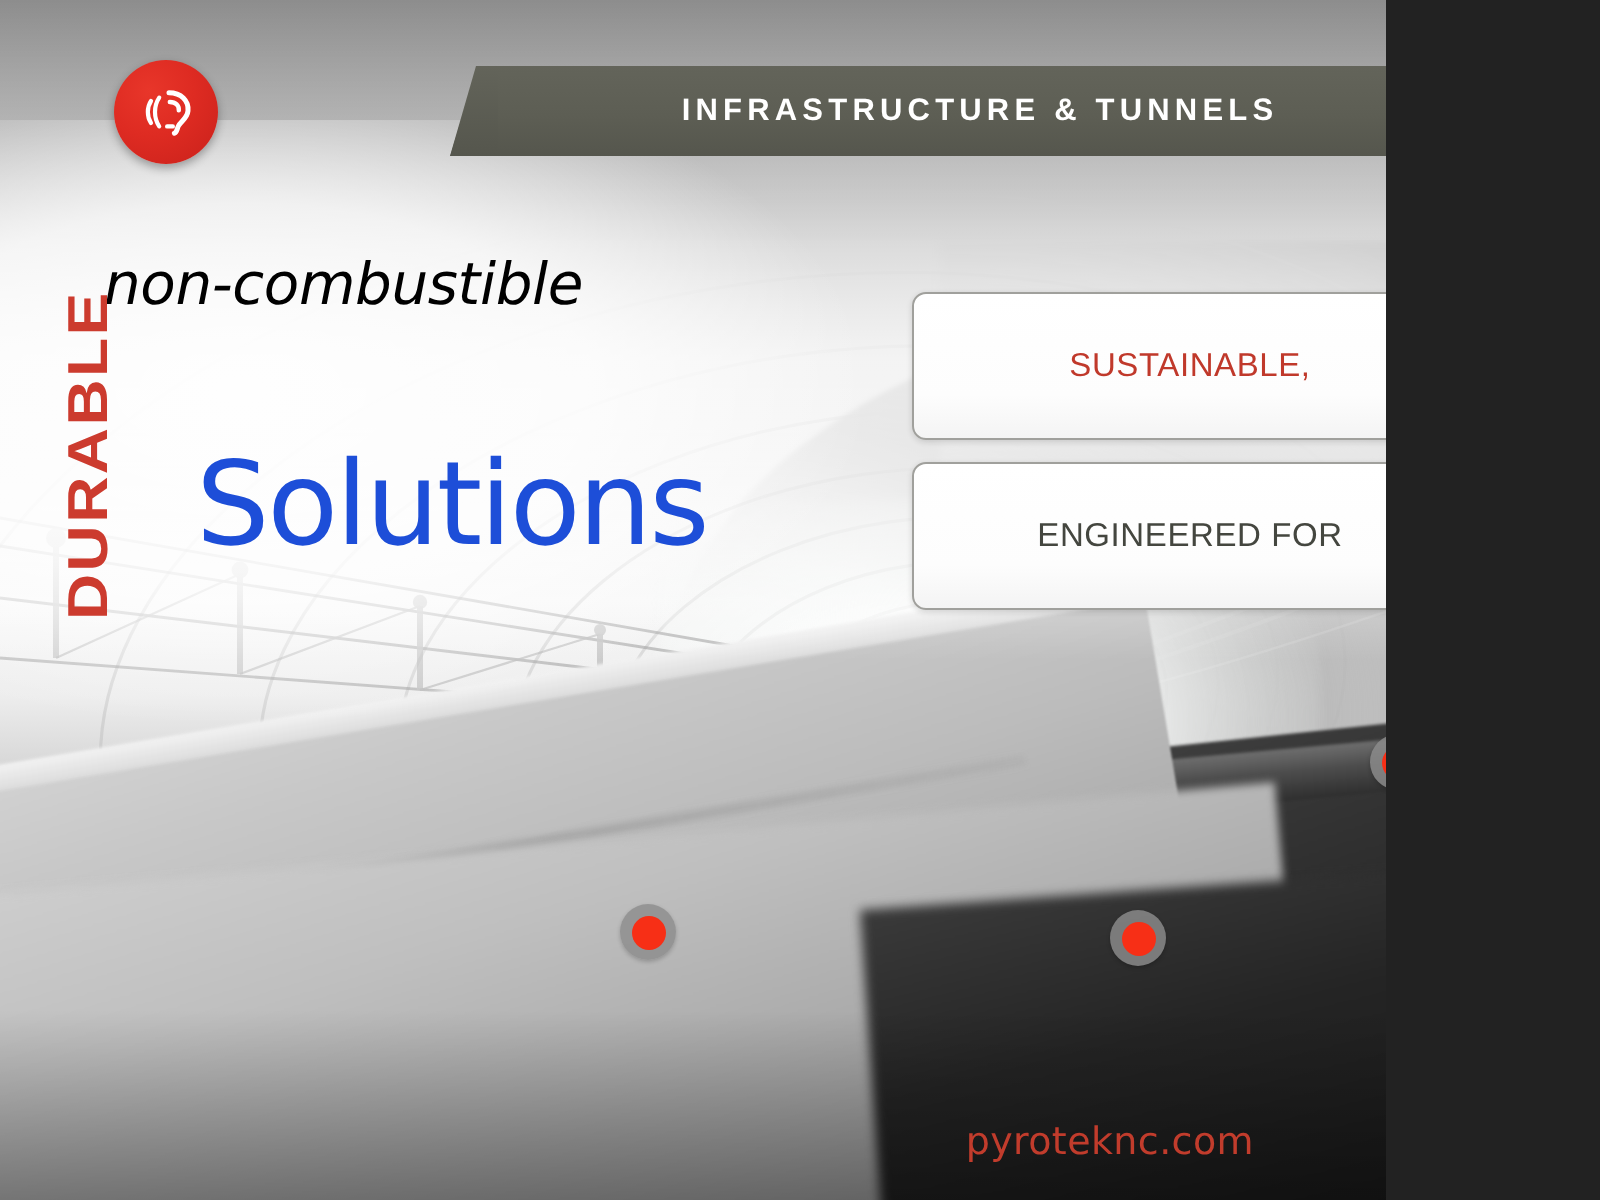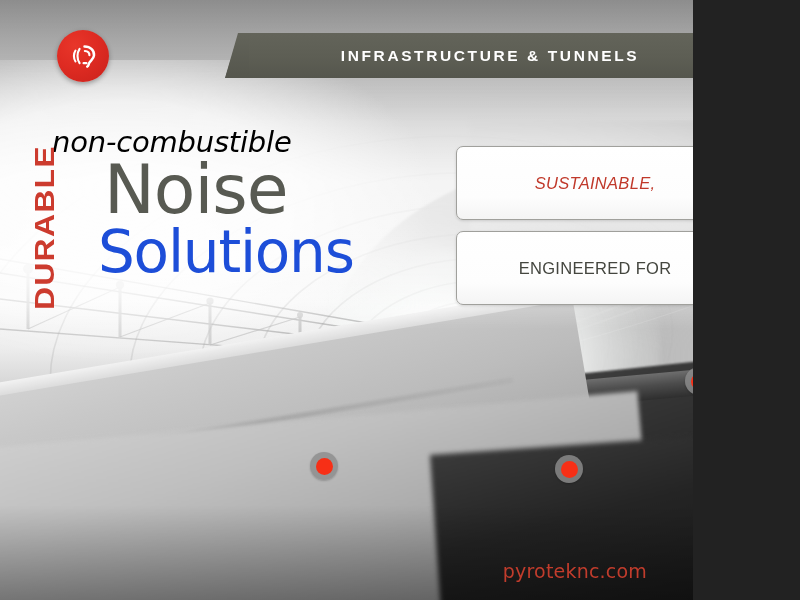--- a/index.html
+++ b/index.html
@@ -199,35 +199,35 @@
     position:absolute;left:456px;width:276px;
     background:linear-gradient(180deg,#ffffff 0%,#fdfdfd 70%,#f4f4f4 100%);
     border:1px solid #a0a09c;border-radius:7px;
     box-shadow:0 1px 3px rgba(0,0,0,.14);
     display:flex;flex-direction:column;align-items:center;justify-content:center;
     text-align:center;
   }
   #callout-1{top:146px;height:72px;}
   #callout-2{top:231px;height:72px;}
   .co-line{font-size:16.5px;line-height:1.35;letter-spacing:.3px;white-space:nowrap;}
-  .co-red{color:#c0392b;font-style:italic;}
+  .co-red{color:#c0392b;}
   .co-gray{color:#44463f;}
 
   
   .hotspot{
     position:absolute;width:28px;height:28px;border-radius:50%;
     background:rgba(140,140,140,.82);
     display:flex;align-items:center;justify-content:center;
     box-shadow:0 1px 2px rgba(0,0,0,.2);
   }
   .hotspot i{display:block;width:17px;height:17px;border-radius:50%;background:#f72f16;}
 
   
   .footer-url{
-    position:absolute;right:46px;bottom:18px;
+    position:absolute;right:66px;bottom:18px;
     color:#c13c2c;font-size:19px;letter-spacing:.2px;
     font-family:"DejaVu Sans",sans-serif;
   }
 </style>
 </head>
 <body>
 
 <div id="slide">
 
   <div class="photo">
@@ -365,21 +365,20 @@
   <div class="banner">
     <span class="banner-title">INFRASTRUCTURE &amp; TUNNELS</span>
   </div>
 
   <div class="headline">
     <div class="kicker">non-combustible</div>
     <div class="hl-row">
       <div class="durable-wrap">
         <span class="durable-inner">DURABLE</span>
       </div>
-      <div class="word-noise">Noise</div>
       <div class="word-solutions">Solutions</div>
     </div>
   </div>
 
   <div class="callout" id="callout-1">
     <span class="co-line co-red">SUSTAINABLE,</span>
   </div>
 
   <div class="callout" id="callout-2">
     <span class="co-line co-gray">ENGINEERED FOR</span>

